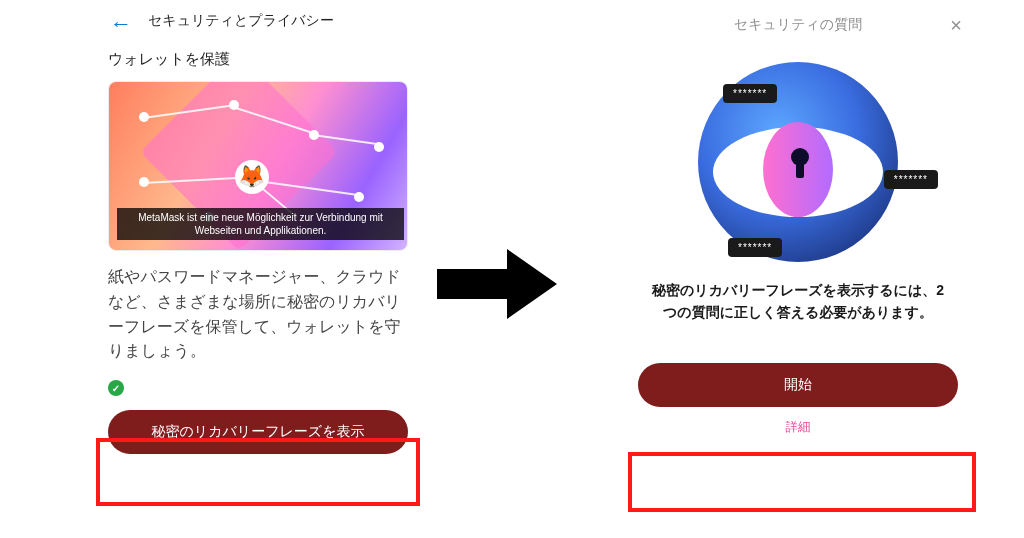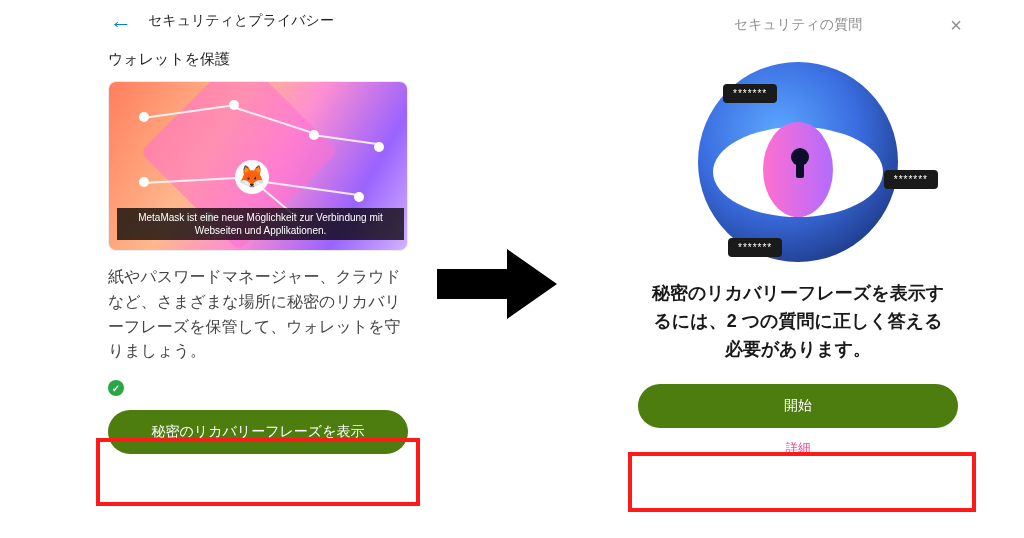--- a/index.html
+++ b/index.html
@@ -127,21 +127,21 @@
   .check-circle {
     width:16px;height:16px;border-radius:50%;
     background:#28a745;
     display:flex;align-items:center;justify-content:center;
     color:#fff;font-size:10px;font-weight:bold;
   }
   .primary-btn {
     width: 300px;
     height: 44px;
     border-radius: 24px;
-    background:#4d7c0f;
+    background:#7f1d1d;
     color:#fff;
     display:flex;align-items:center;justify-content:center;
     font-size: 14px;
     font-weight:500;
     cursor:pointer;
     border:none;
   }
   .red-box-left {
     position:absolute;
     left: 96px;
@@ -235,26 +235,26 @@
     color:#fff;
     font-size:10px;
     letter-spacing: 1px;
     padding: 4px 10px;
     border-radius: 4px;
   }
   .chip1 { top: 22px; left: 25px; }
   .chip2 { top: 108px; right: -40px; }
   .chip3 { bottom: 5px; left: 30px; }
   .prompt-text {
-    font-size: 18px;
+    font-size: 14px;
     font-weight: 600;
     color: #1a1a1a;
     text-align:center;
     line-height: 1.55;
-    margin: 18px auto 20px;
+    margin: 18px auto 40px;
     width: 300px;
   }
   .right-btn {
     width: 320px;
     margin: 0 auto;
   }
   .red-box-right {
     position:absolute;
     left: 34px;
     top: 436px;

